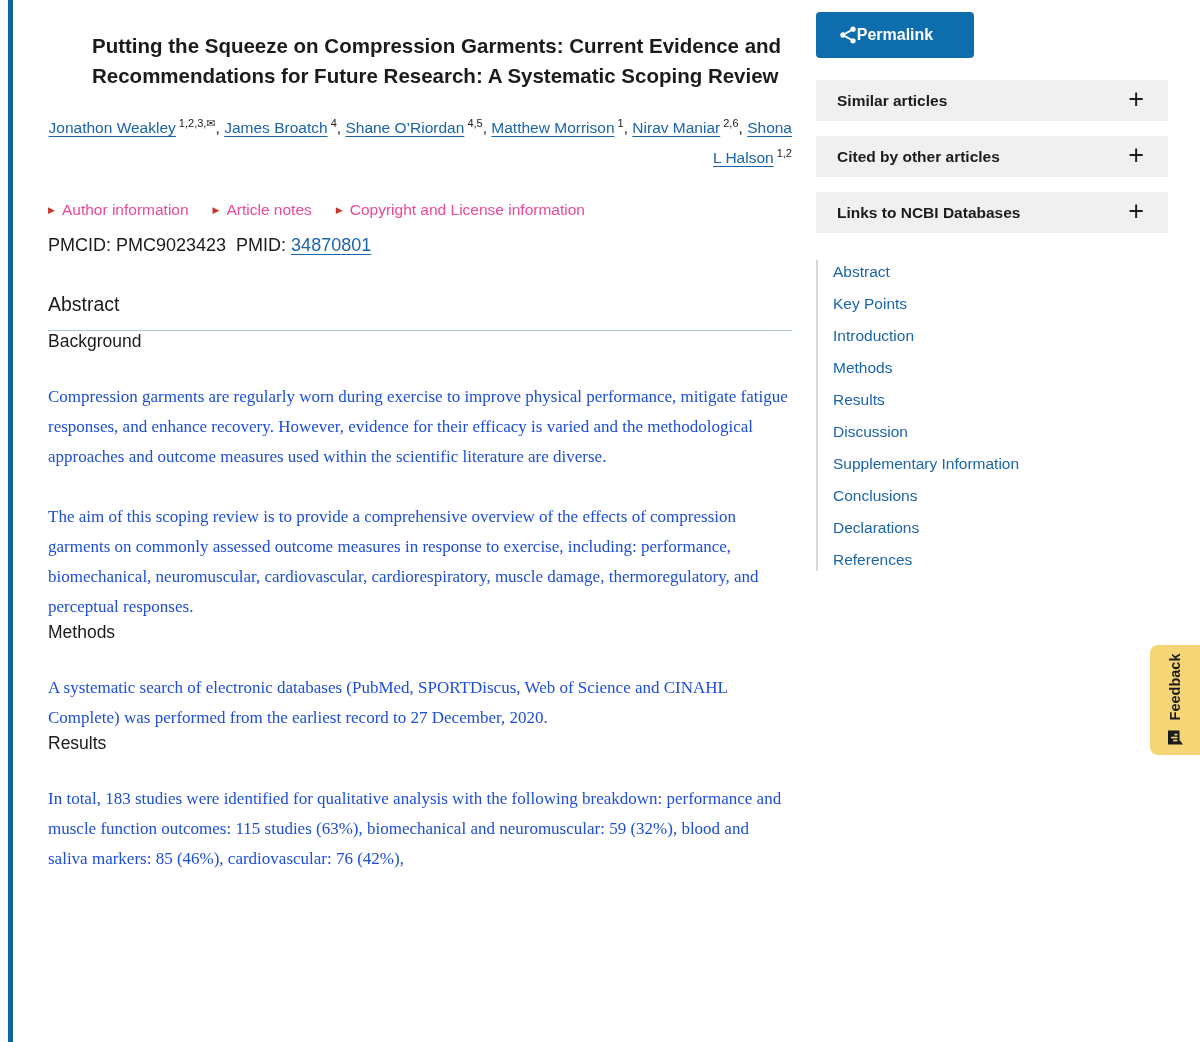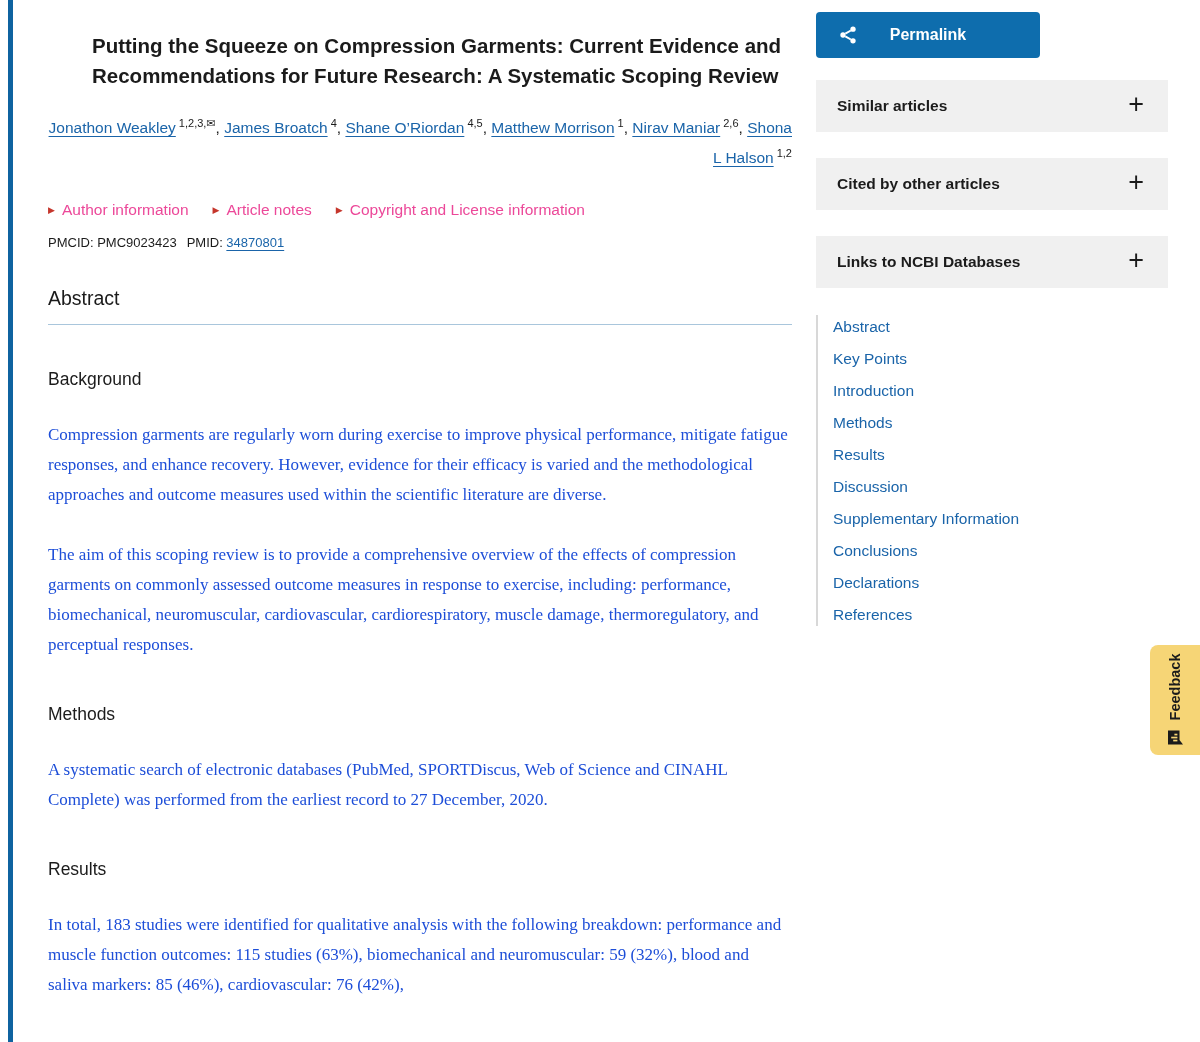--- a/index.html
+++ b/index.html
@@ -15,44 +15,44 @@
 
   .authors { margin-top:22px; font-size:15.5px; line-height:30px; color:#1b1b1b;text-align:right; }
   .author-link { color:#1a64a9; text-decoration:underline; text-underline-offset:3px; }
   .author-sup { font-size:11px; color:#1b1b1b; line-height:0; }
 
   .meta-links { margin-top:28px; font-size:15.5px; display:flex; gap:24px; align-items:center; }
   .meta-item { display:inline-flex; align-items:center; gap:7px; cursor:pointer; }
   .tri { color:#c5362c; font-size:9px; line-height:1; }
   .meta-item a { color:#ec4899; text-decoration:none; }
 
-  .ids-row { margin-top:16px; font-size:13px; color:#1b1b1b; }
+  .ids-row { margin-top:16px; font-size:18px; color:#1b1b1b; }
   .ids-row .gap { display:inline-block; width:10px; }
   .pmid-link { color:#1a64a9; text-decoration:underline; text-underline-offset:3px; }
 
   .abstract-h { margin-top:37px; font-size:19.5px; font-weight:normal; color:#1b1b1b;
                 padding-bottom:14px; border-bottom:1px solid #a9c6dc; }
 
-  .sec-h { margin-top:44px; font-size:17.5px; font-weight:500; color:#1b1b1b; }
+  .sec-h { font-size:17.5px; font-weight:500; color:#1b1b1b; }
   .sec-p { margin-top:30px; font-family:"Liberation Serif", serif; font-size:17px;
            line-height:30px; color:#1d4ed8; }
 
   
   .sidebar { position:absolute; left:816px; top:0; width:352px; }
 
-  .permalink-btn { margin-top:12px; width:224px; height:46px; background:#0e6dad; border:none;
+  .permalink-btn { margin-top:12px; width:158px; height:46px; background:#0e6dad; border:none;
                    border-radius:4px; color:#fff; font-family:"Liberation Sans",sans-serif;
                    font-size:16px; font-weight:bold; position:relative; cursor:pointer;
                    display:flex; align-items:center; justify-content:center; }
   .permalink-btn .share-ic { position:absolute; left:22px; top:13px; }
 
   .side-h { margin-top:37px; font-size:14px; font-weight:bold; letter-spacing:.4px; color:#1b1b1b; }
 
   .acc-list { margin-top:22px; }
-  .acc-row { height:52px; background:#f0f0f0; margin-bottom:26px; display:flex; align-items:center;
+  .acc-row { height:41px; background:#f0f0f0; margin-bottom:15px; display:flex; align-items:center;
              padding:0 24px 0 21px; cursor:pointer; }
   .acc-label { flex:1; font-size:15.5px; font-weight:bold; color:#1b1b1b; }
   .acc-plus { font-size:27px; font-weight:300; color:#1b1b1b; line-height:1; margin-top:-3px; }
 
   .otp-h { margin-top:43px; }
   .toc { margin-top:27px; list-style:none; border-left:2px solid #d8d8d8; padding:3px 0 2px 15px; }
   .toc li { margin-bottom:14px; line-height:18px; }
   .toc li:last-child { margin-bottom:0; }
   .toc a { color:#1a64a9; font-size:15.5px; text-decoration:none; }
 

